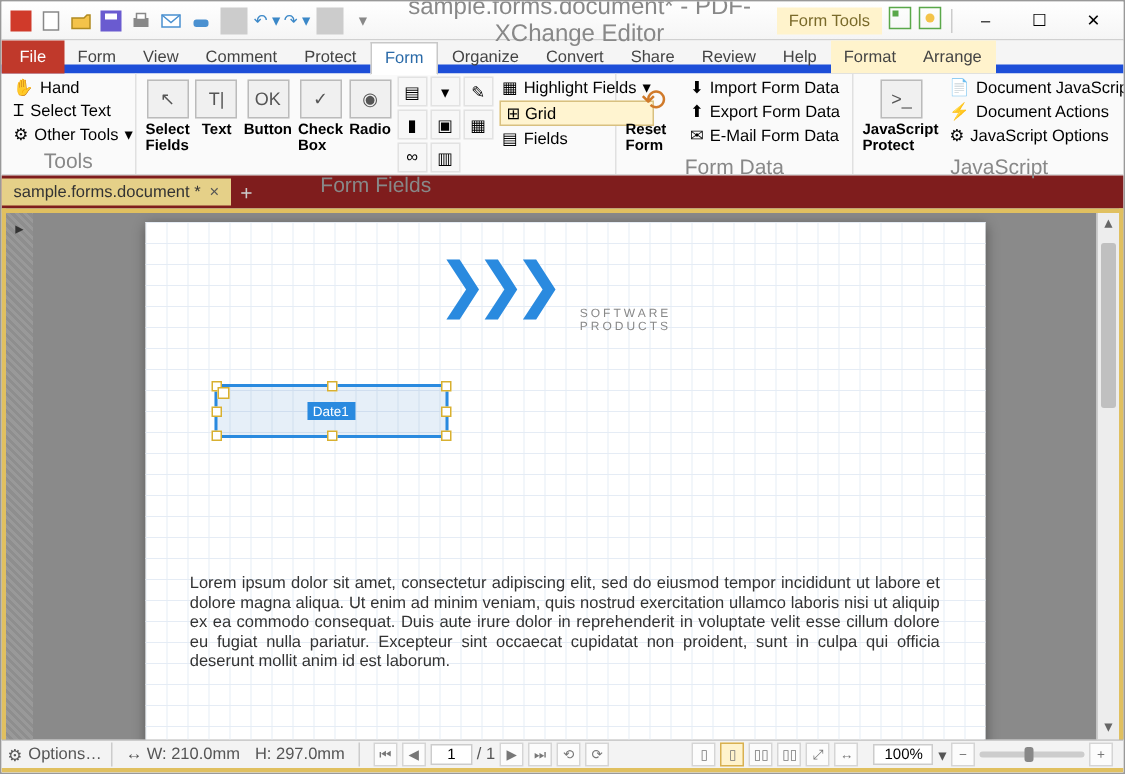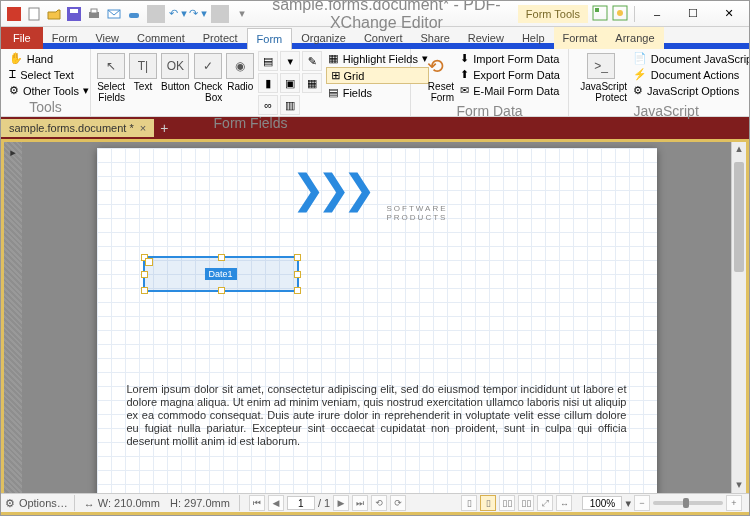--- a/index.html
+++ b/index.html
@@ -26,21 +26,21 @@
 
 
 .ribbon { height: 68px; background: #fafafa; border-bottom: 1px solid #d8d8d8; display: flex; }
 .ribbon-group { border-right: 1px solid #e0e0e0; padding: 2px 6px 0; display:flex; flex-direction:column; }
 .ribbon-group .body { flex: 1; display: flex; align-items: flex-start; gap: 4px; }
 .ribbon-group .caption { text-align:center; color:#888; font-size: 14px; padding-bottom: 1px; }
 .vstack { display:flex; flex-direction:column; gap:1px; }
 .vstack .item { display:flex; align-items:center; gap:4px; padding: 1px 2px; white-space:nowrap; }
 .bigbtn { width: 42px; display:flex; flex-direction:column; align-items:center; justify-content:center; gap:2px; padding-top: 2px;}
 .bigbtn .icn { width: 28px; height: 26px; border:1px solid #bbb; background:#f0f0f0; display:inline-flex; align-items:center; justify-content:center; font-size:12px; color:#555;}
-.bigbtn .lbl { font-size:10px; text-align:right; line-height:11px;}
+.bigbtn .lbl { font-size:10px; text-align:left; line-height:11px;font-weight:bold;}
 .smallbtn { width: 20px; height: 20px; border: 1px solid #e2e2e2; background:#f7f7f7; display:inline-flex; align-items:center; justify-content:center;}
 .grid-btn { border:1px solid #d8c080; background:#fff4d0; padding:1px 4px; display:flex; align-items:center; gap:3px;}
 
 
 .doctabs { height: 22px; background: #7f1d1d; display:flex; align-items:center;}
 .doctab { background:#e5d088; padding: 3px 8px; display:flex; align-items:center; gap:6px; color:#333;}
 .doctab .close { color:#555; }
 .doctabs .add { color:#ccc; padding: 0 6px; font-size:14px;}
 
 

